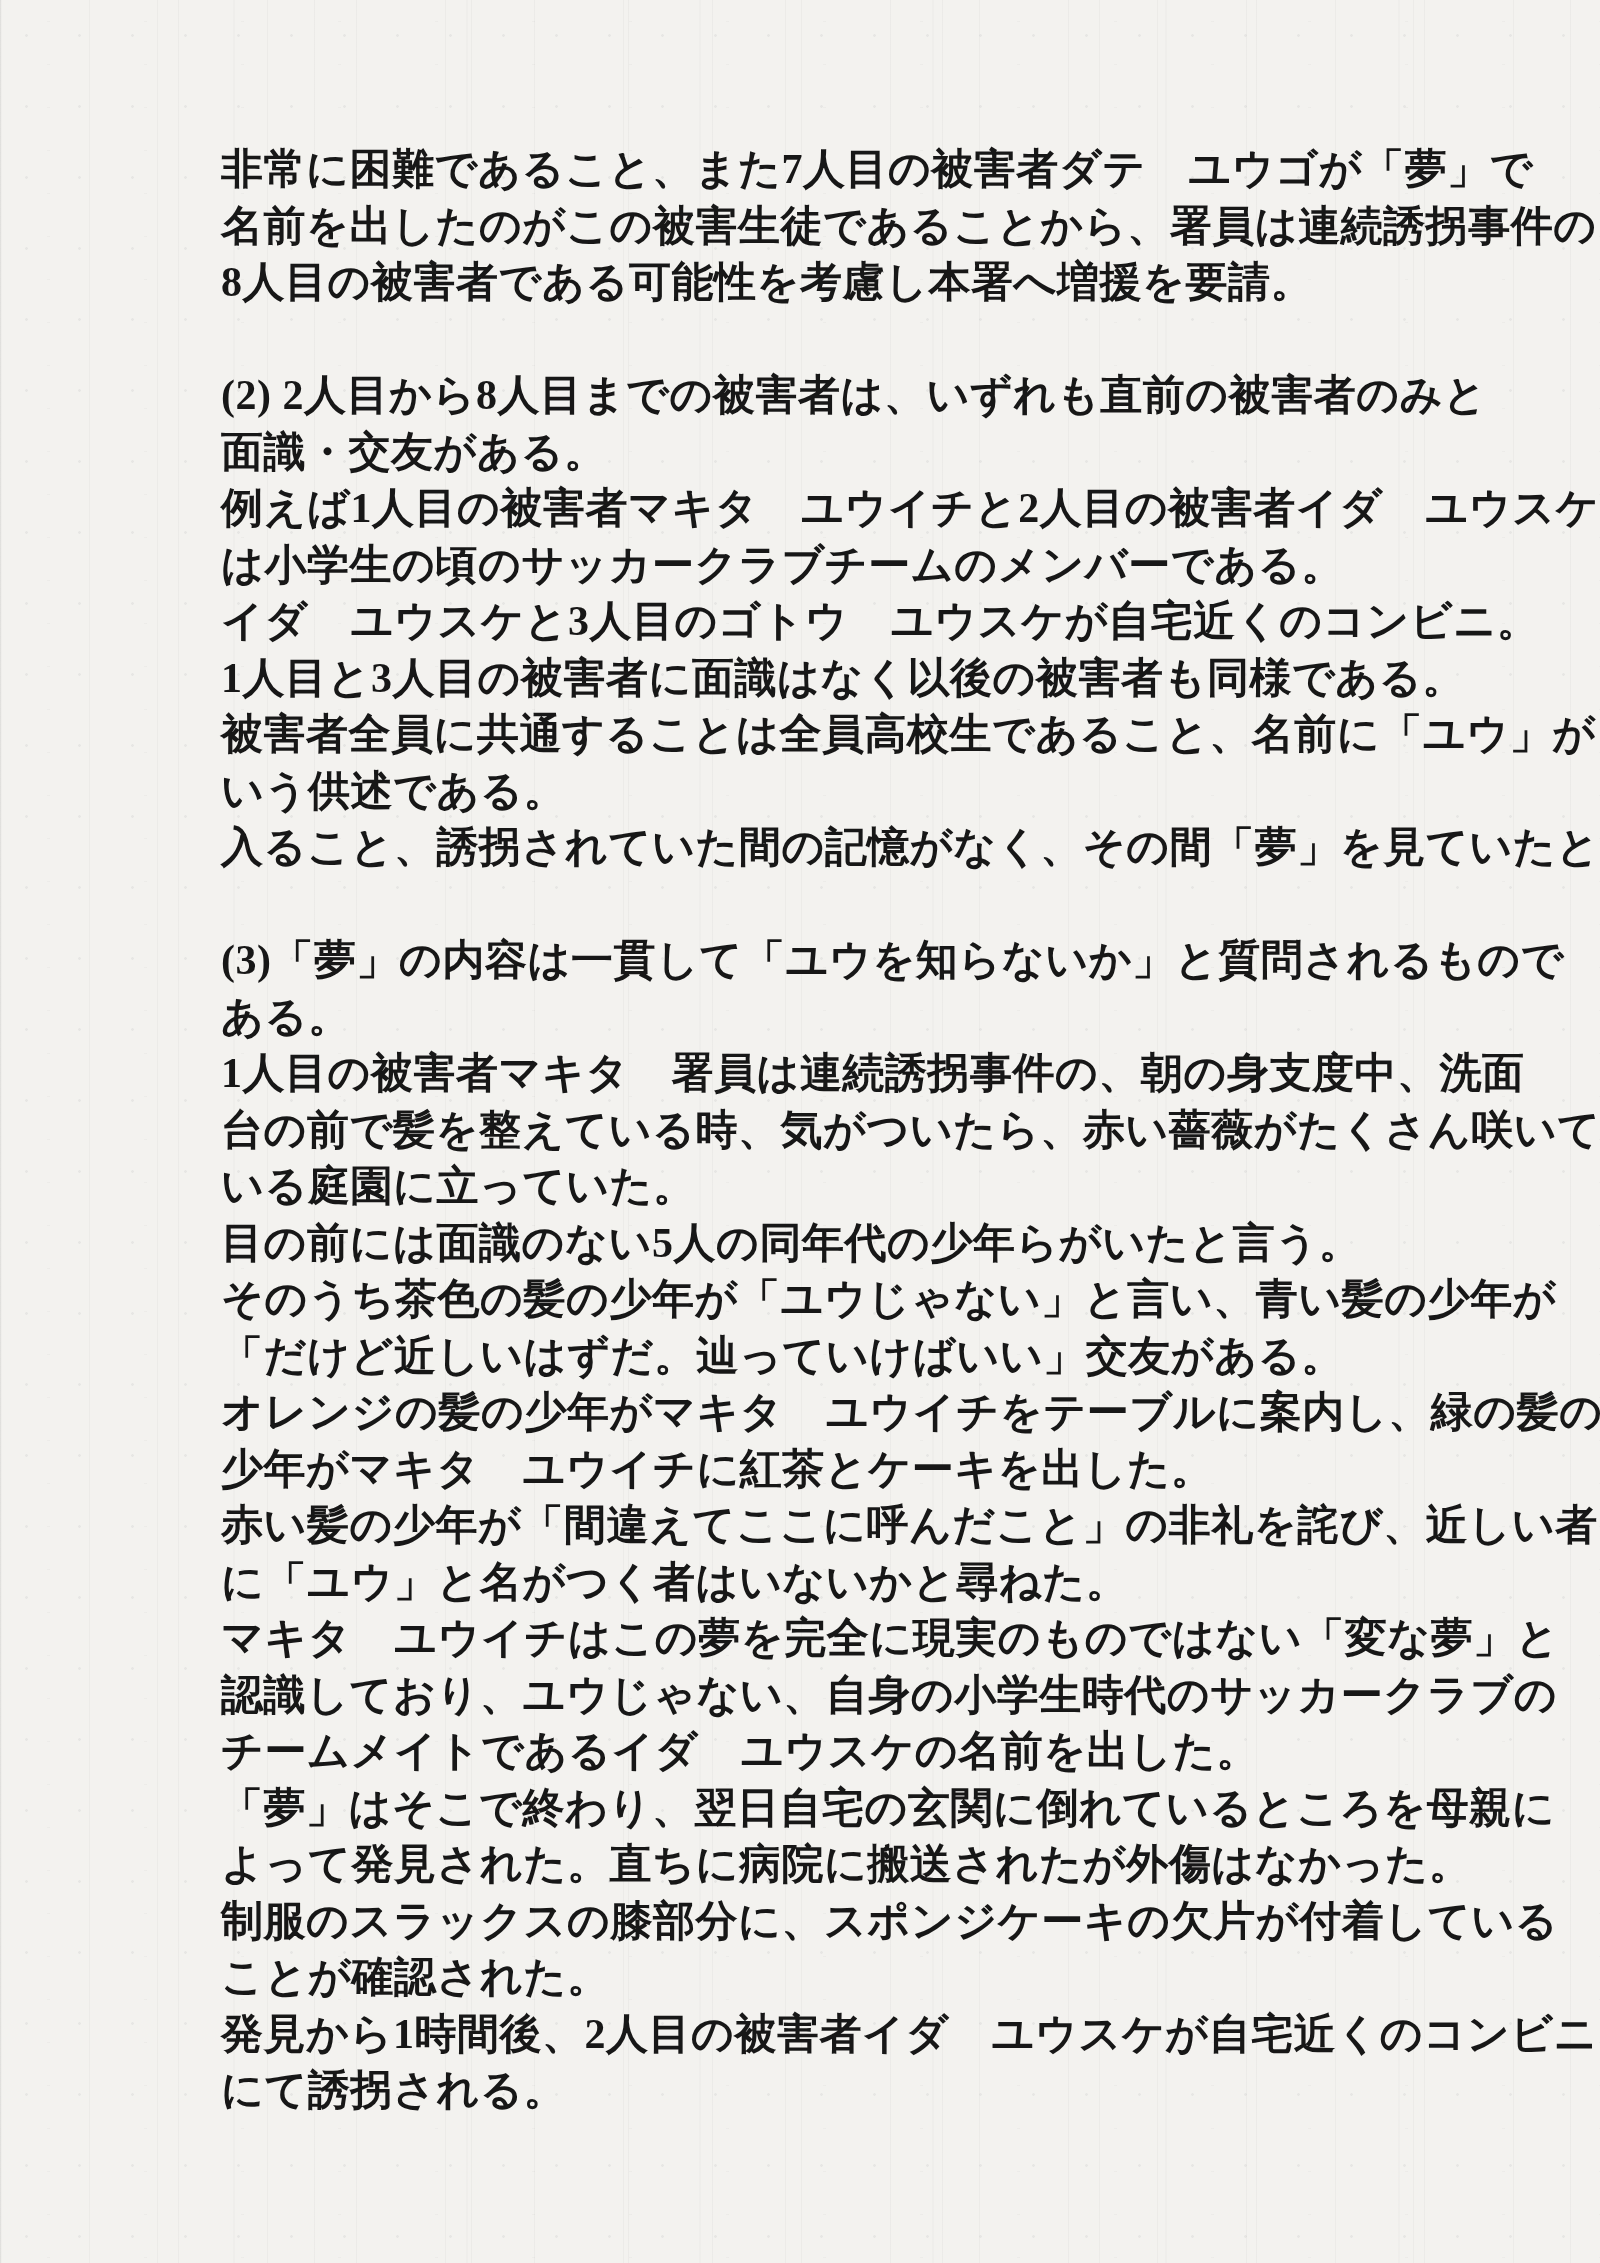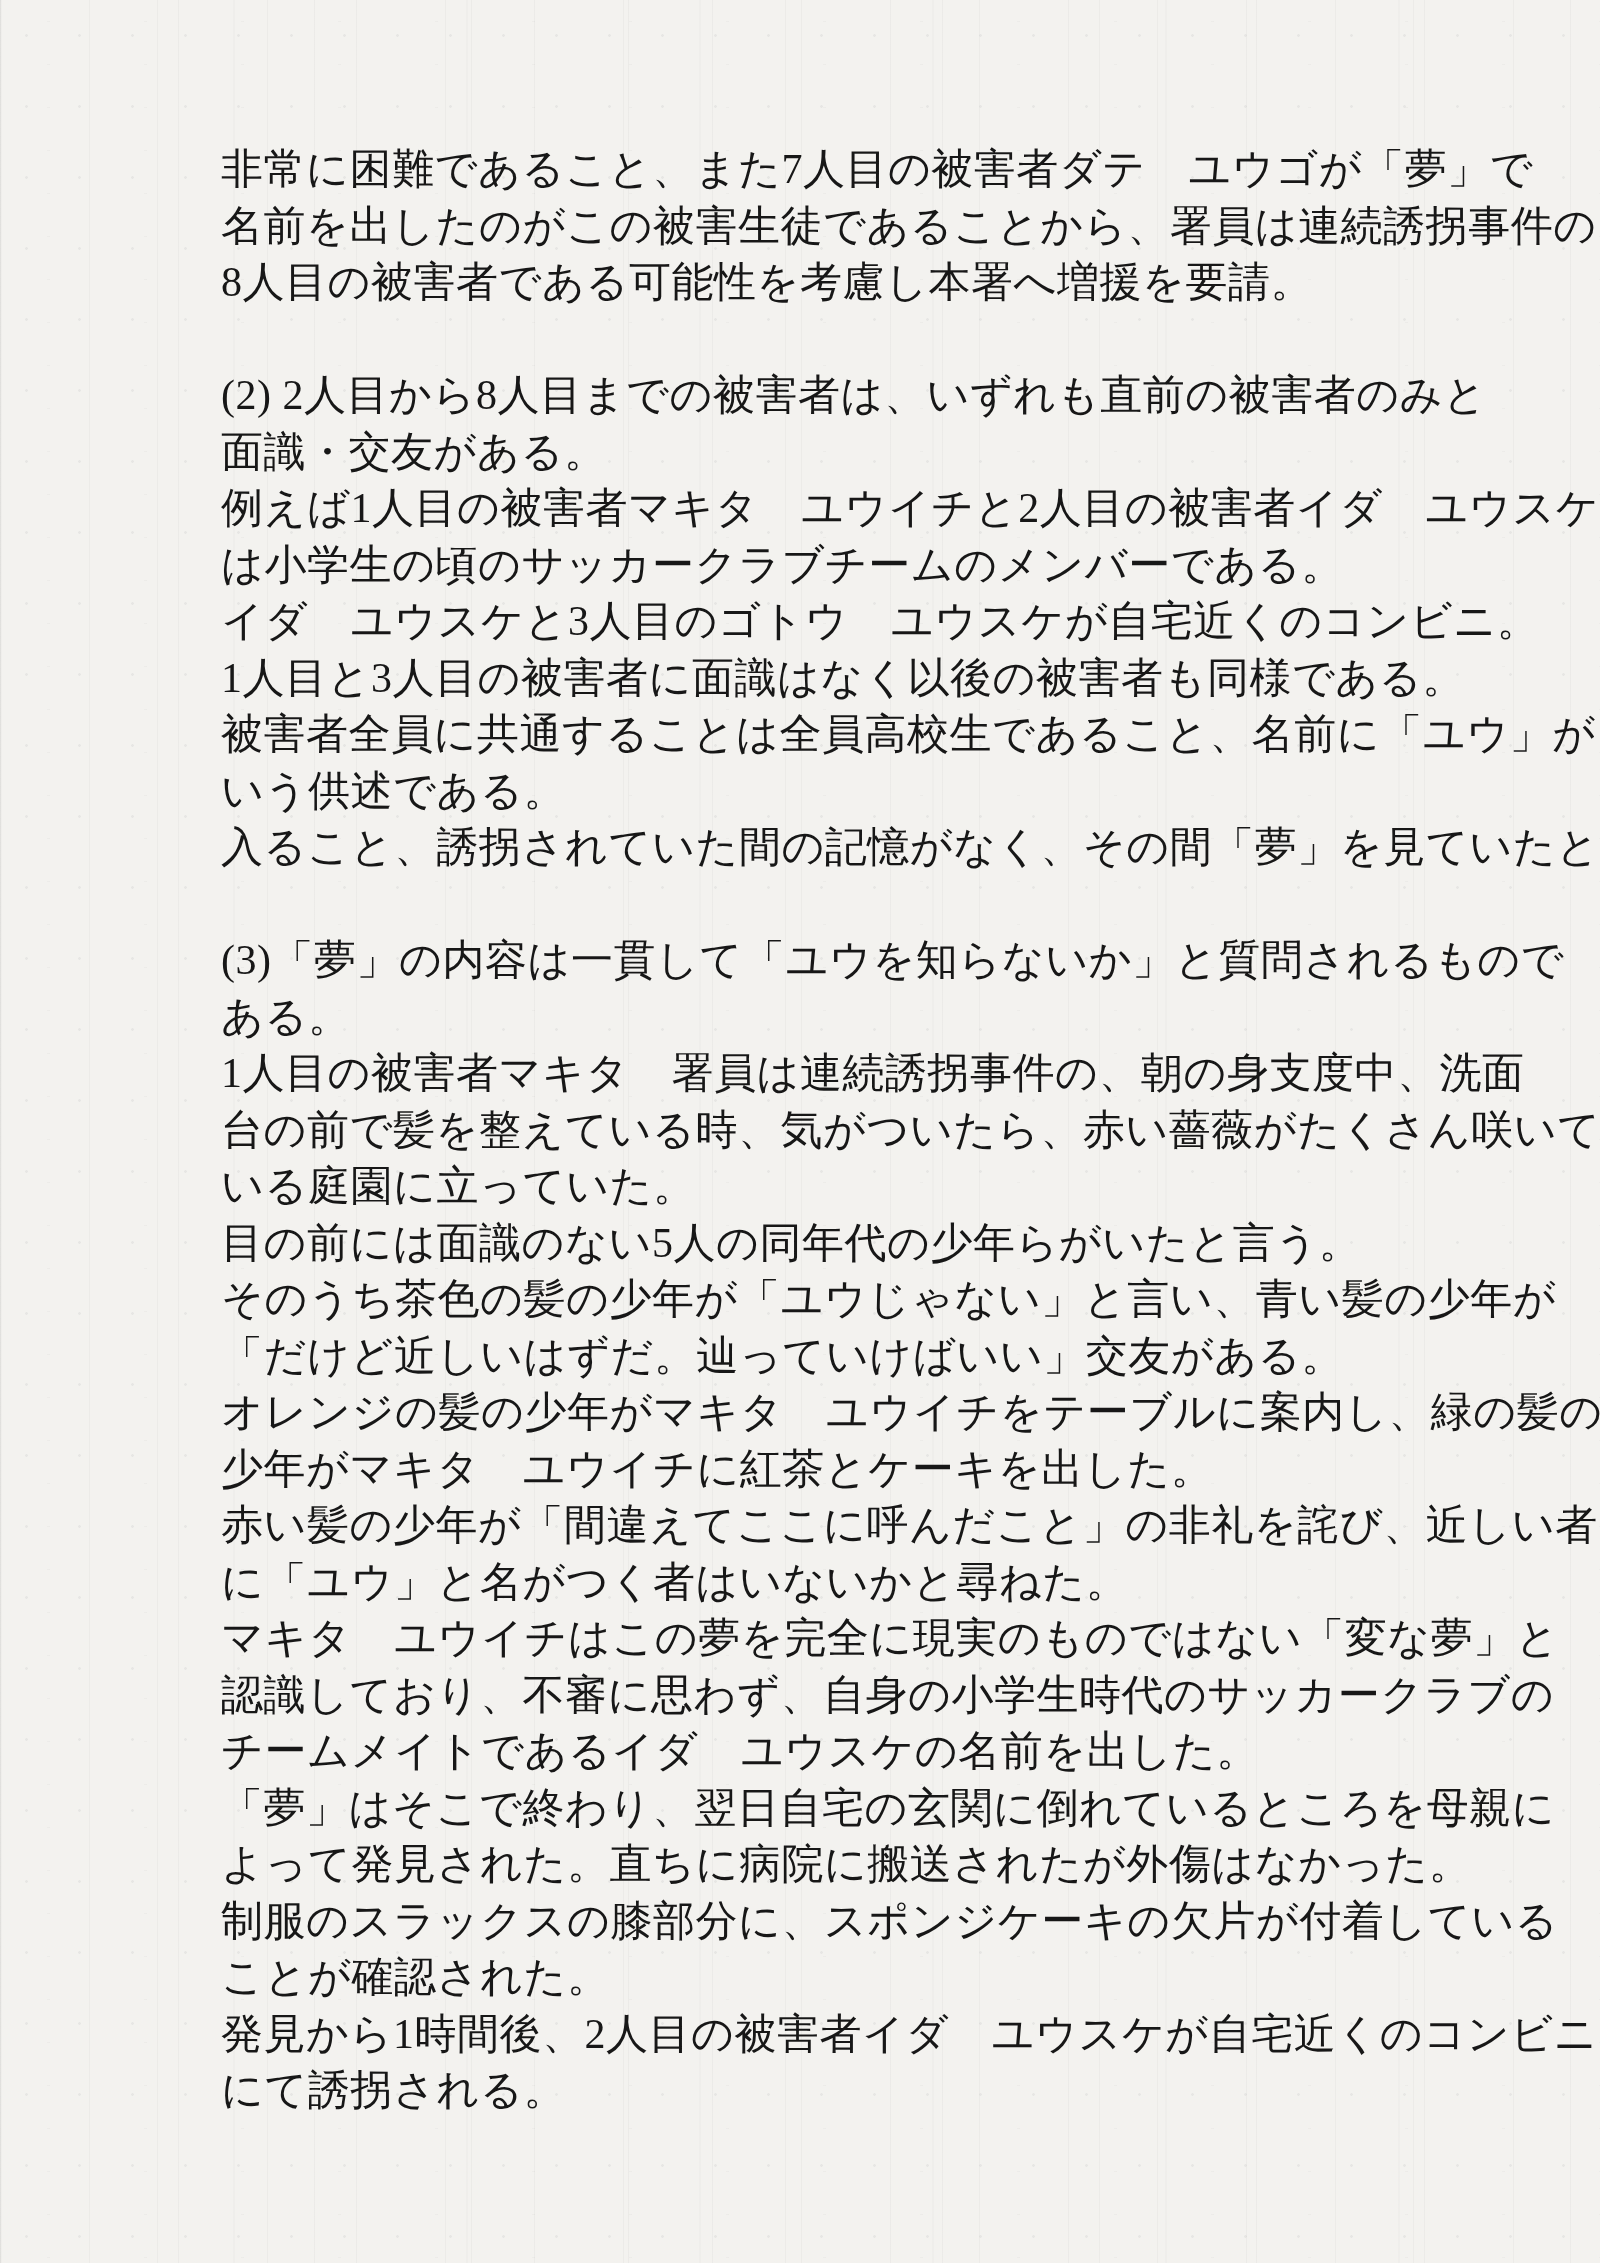--- a/index.html
+++ b/index.html
@@ -23,21 +23,21 @@
     background-size: auto, auto, auto, 53px 71px, 97px 43px;
     font-family: "Liberation Serif", "DejaVu Serif", serif;
   }
   .text-block {
     position: absolute;
     left: 221px;
     top: 141px;
     width: 1260px;
     color: #171717;
     font-size: 42px;
-    font-weight: 400;
+    font-weight: 700;
     letter-spacing: 0.5px;
   }
   .text-line {
     height: 56.5px;
     line-height: 56.5px;
     white-space: nowrap;
   }
   .text-line.blank {
     
   }
@@ -67,21 +67,21 @@
       <div class="text-line">台の前で髪を整えている時、気がついたら、赤い薔薇がたくさん咲いて</div>
       <div class="text-line">いる庭園に立っていた。</div>
       <div class="text-line">目の前には面識のない5人の同年代の少年らがいたと言う。</div>
       <div class="text-line">そのうち茶色の髪の少年が「ユウじゃない」と言い、青い髪の少年が</div>
       <div class="text-line">「だけど近しいはずだ。辿っていけばいい」交友がある。</div>
       <div class="text-line">オレンジの髪の少年がマキタ　ユウイチをテーブルに案内し、緑の髪の</div>
       <div class="text-line">少年がマキタ　ユウイチに紅茶とケーキを出した。</div>
       <div class="text-line">赤い髪の少年が「間違えてここに呼んだこと」の非礼を詫び、近しい者</div>
       <div class="text-line">に「ユウ」と名がつく者はいないかと尋ねた。</div>
       <div class="text-line">マキタ　ユウイチはこの夢を完全に現実のものではない「変な夢」と</div>
-      <div class="text-line">認識しており、不審に思わず、自身の小学生時代のサッカークラブの</div>
+      <div class="text-line">認識しており、ユウじゃない、自身の小学生時代のサッカークラブの</div>
       <div class="text-line">チームメイトであるイダ　ユウスケの名前を出した。</div>
       <div class="text-line">「夢」はそこで終わり、翌日自宅の玄関に倒れているところを母親に</div>
       <div class="text-line">よって発見された。直ちに病院に搬送されたが外傷はなかった。</div>
       <div class="text-line">制服のスラックスの膝部分に、スポンジケーキの欠片が付着している</div>
       <div class="text-line">ことが確認された。</div>
       <div class="text-line">発見から1時間後、2人目の被害者イダ　ユウスケが自宅近くのコンビニ</div>
       <div class="text-line">にて誘拐される。</div>
     </div>
 </div>
 

